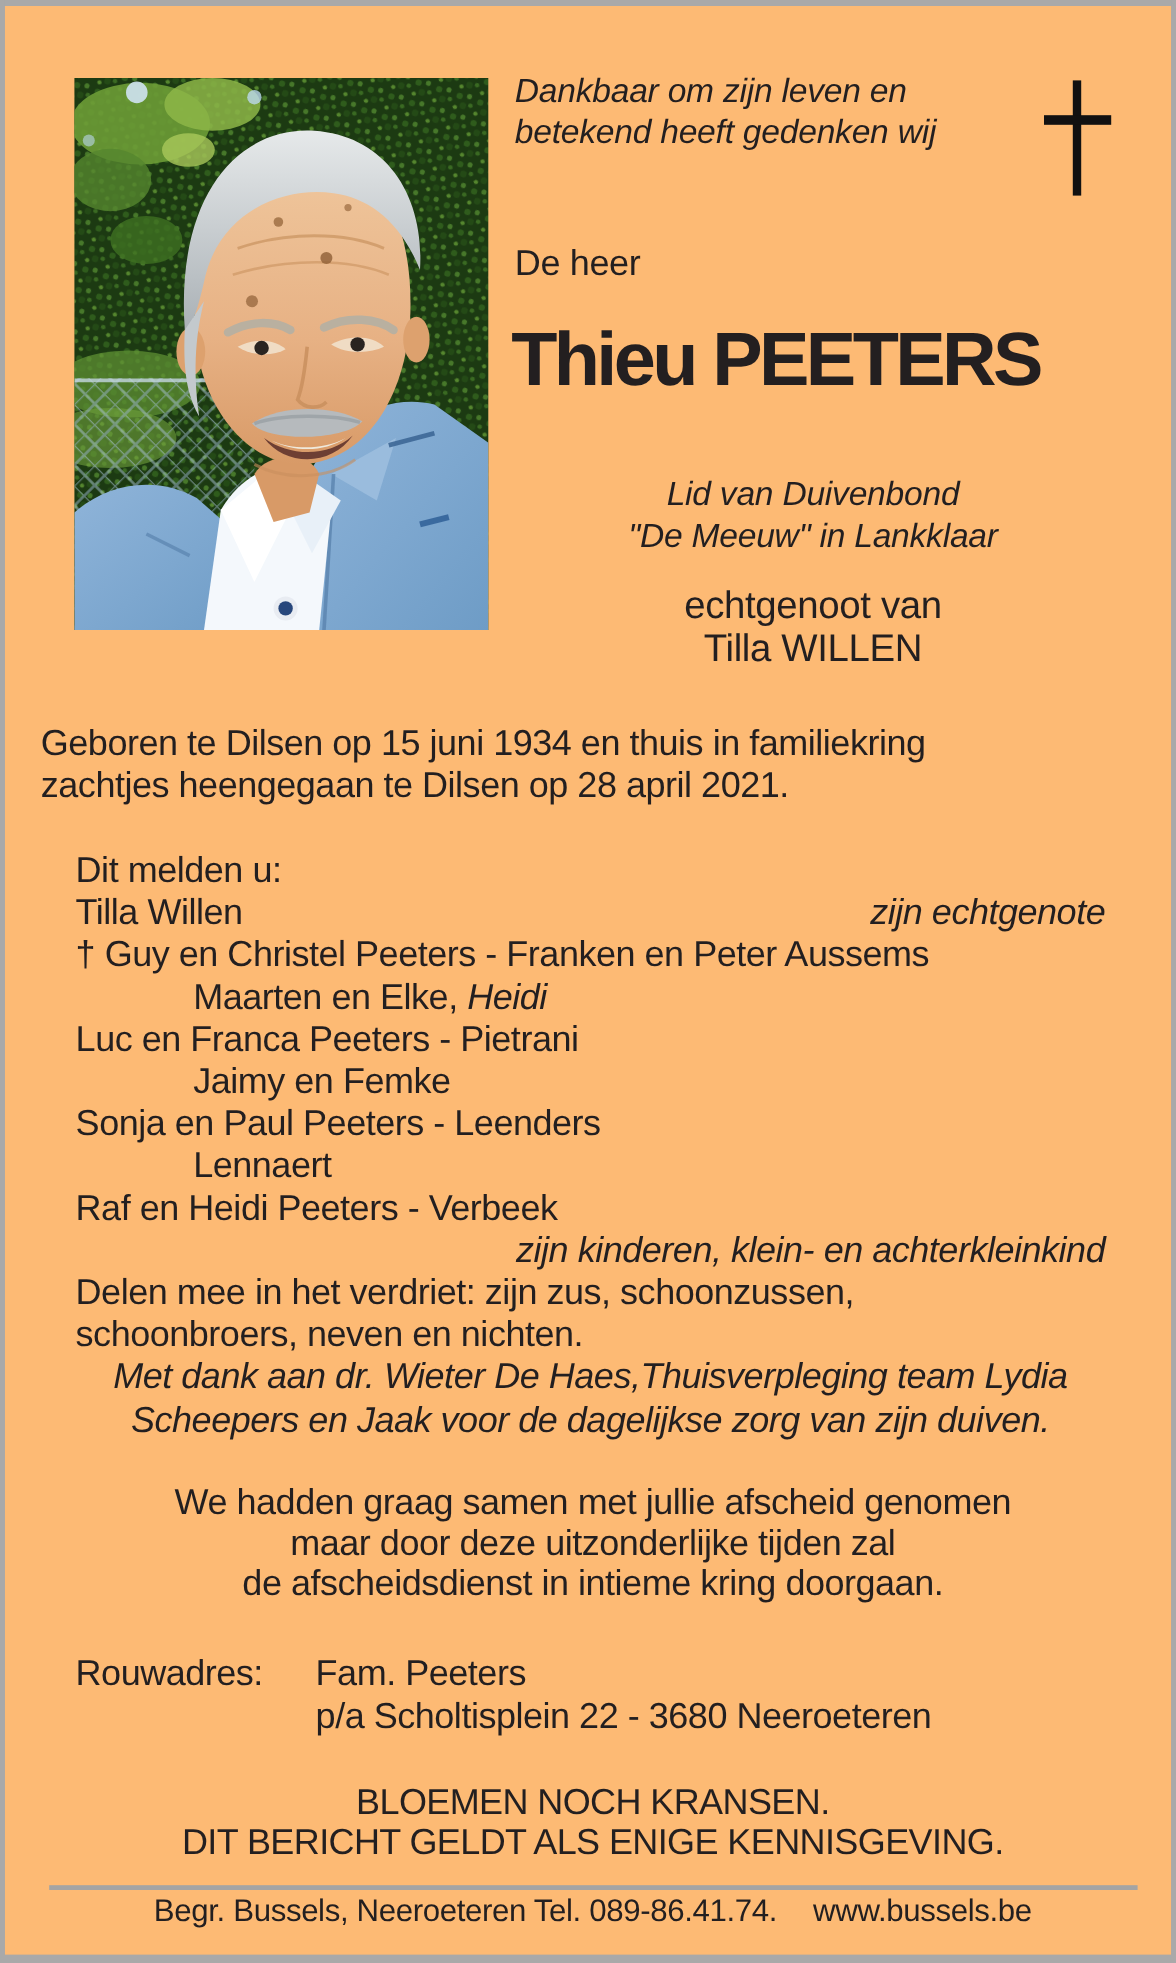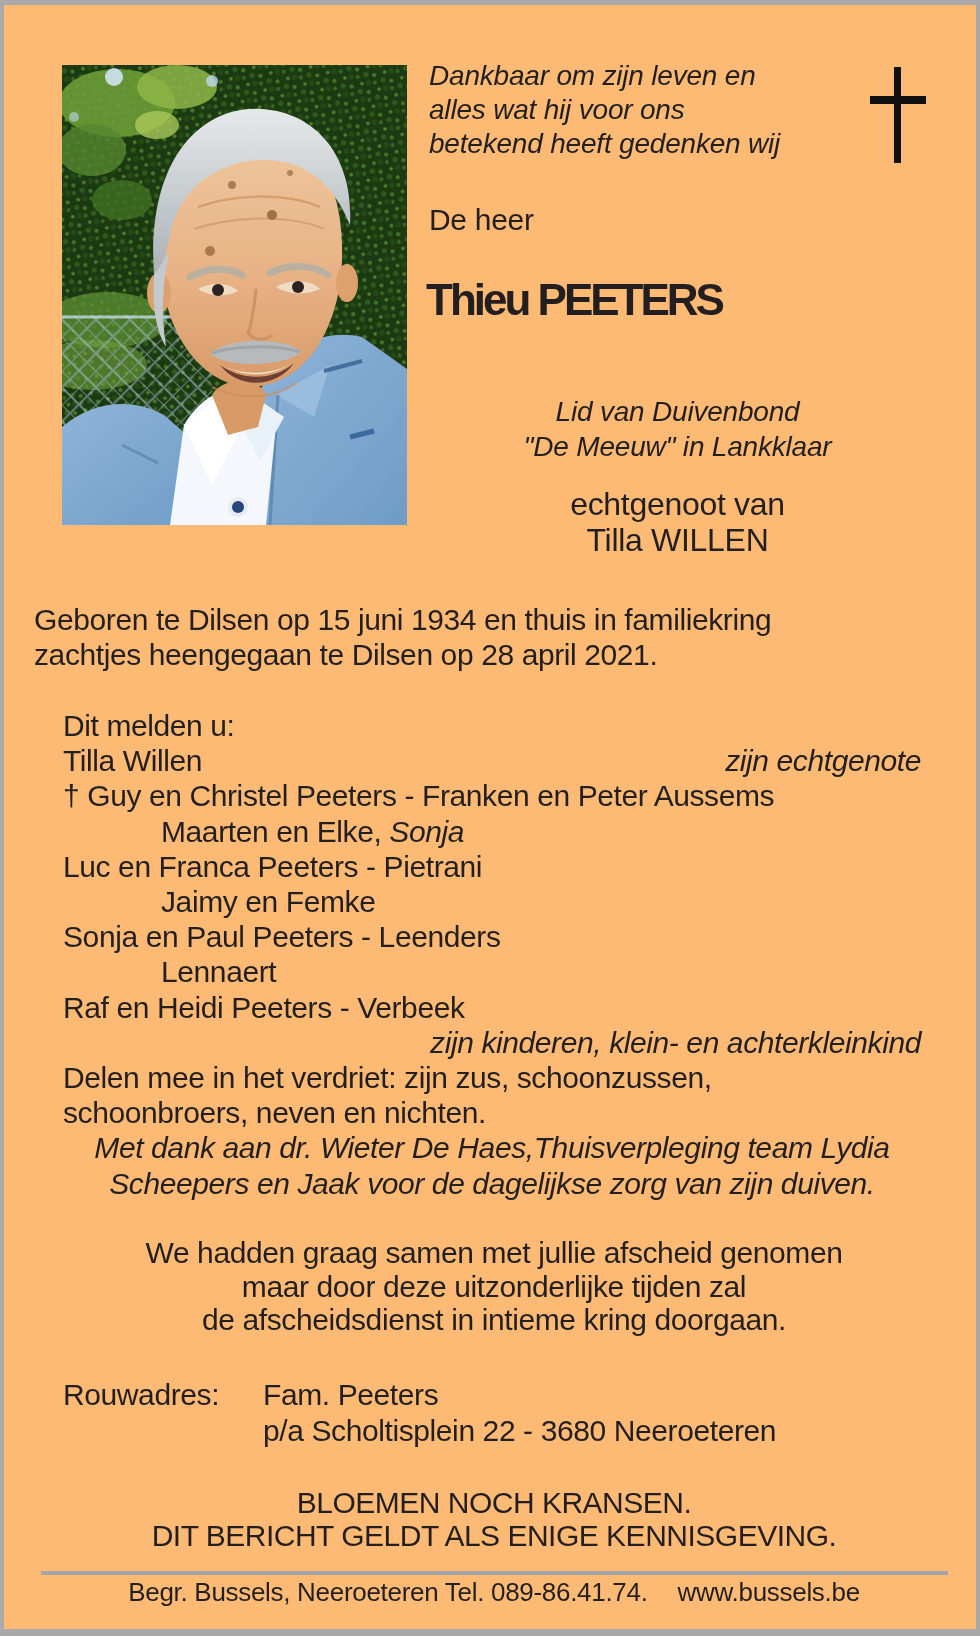--- a/index.html
+++ b/index.html
@@ -12,21 +12,21 @@
     overflow:hidden;
     -webkit-font-smoothing:antialiased;
   }
   .canvas{position:absolute;left:0;top:0;width:980px;height:1636px;}
   .page{position:absolute;left:4px;top:5px;right:4px;bottom:7px;background:#fdba74;}
   .abs{position:absolute;}
   .it{font-style:italic;}
   .body-text{font-size:30px;letter-spacing:-0.4px;line-height:35.2px;}
   .opening{left:425px;top:54px;font-size:28px;line-height:34px;letter-spacing:-0.2px;}
   .salutation{left:425px;top:198px;font-size:30px;letter-spacing:-0.3px;}
-  .deceased{left:422px;top:263px;font-size:44px;font-weight:bold;letter-spacing:-3px;line-height:64px;white-space:nowrap;}
+  .deceased{left:422px;top:263px;font-size:63px;font-weight:bold;letter-spacing:-3px;line-height:64px;white-space:nowrap;}
   .club{left:425px;top:371px;width:497px;text-align:center;font-size:28px;line-height:35px;letter-spacing:-0.2px;margin-top:18px;}
   .spouse{left:425px;top:481px;width:497px;text-align:center;font-size:32px;line-height:36px;font-weight:normal;letter-spacing:-0.3px;}
   .born{left:30px;top:597px;width:920px;text-align:left;}
   .family{left:59px;top:703px;width:858px;}
   .row{display:block;}
   .row-flex{display:flex;justify-content:space-between;}
   .indent{padding-left:98px;}
   .right{text-align:right;}
   .center{text-align:center;}
   .farewell{left:30px;top:1231px;width:920px;text-align:center;font-size:30px;line-height:33.5px;letter-spacing:-0.4px;}
@@ -154,21 +154,20 @@
       <path d="M150 322 C176 336 212 334 234 318" stroke="#c98f5e" stroke-width="2.5" fill="none" opacity="0.6"></path>
     </svg>
 
     <div>
       <div class="abs cross-v"></div>
       <div class="abs cross-h"></div>
     </div>
 
     <div class="abs opening it">
       <div>Dankbaar om zijn leven en</div>
-      <div>alles wat hij voor ons</div>
       <div>betekend heeft gedenken wij</div>
     </div>
 
     <div class="abs salutation">De heer</div>
 
     <div class="abs deceased">Thieu PEETERS</div>
 
     <div class="abs club it">
       <div>Lid van Duivenbond</div>
       <div>"De Meeuw" in Lankklaar</div>
@@ -185,21 +184,21 @@
     </div>
 
     <div class="abs family body-text">
       <div class="row">Dit melden u:</div>
       <div class="row row-flex">
         <span>Tilla Willen</span>
         <span class="it">zijn echtgenote</span>
       </div>
       <div class="row">† Guy en Christel Peeters - Franken en Peter Aussems</div>
       <div class="row indent">
-        <span>Maarten en Elke, </span><span class="it">Sonja</span>
+        <span>Maarten en Elke, </span><span class="it">Heidi</span>
       </div>
       <div class="row">Luc en Franca Peeters - Pietrani</div>
       <div class="row indent">Jaimy en Femke</div>
       <div class="row">Sonja en Paul Peeters - Leenders</div>
       <div class="row indent">Lennaert</div>
       <div class="row">Raf en Heidi Peeters - Verbeek</div>
       <div class="row right it">zijn kinderen, klein- en achterkleinkind</div>
       <div class="row">Delen mee in het verdriet: zijn zus, schoonzussen,</div>
       <div class="row">schoonbroers, neven en nichten.</div>
       <div class="row center it">Met dank aan dr. Wieter De Haes,Thuisverpleging team Lydia</div>

